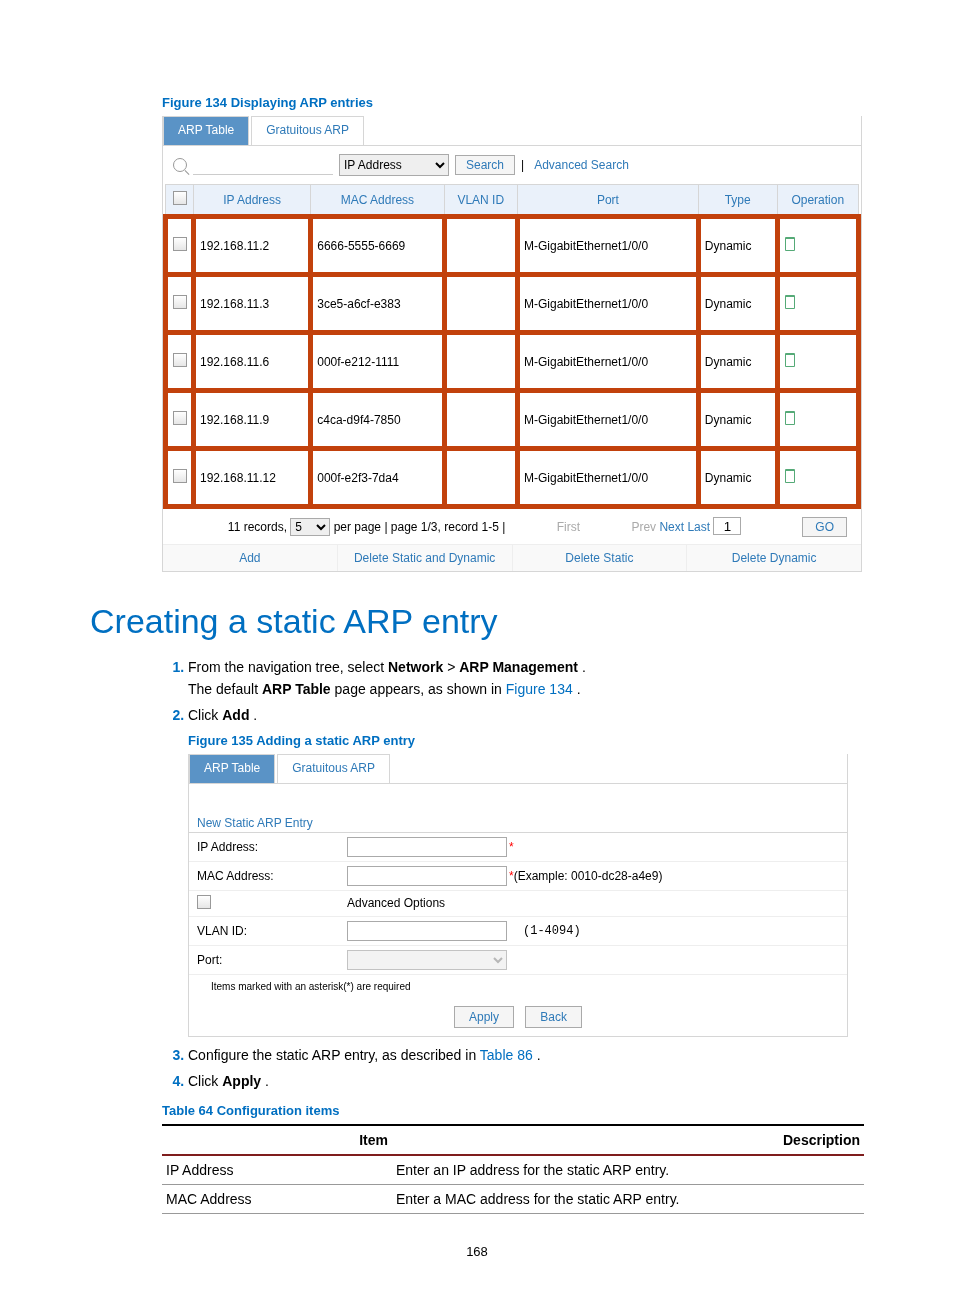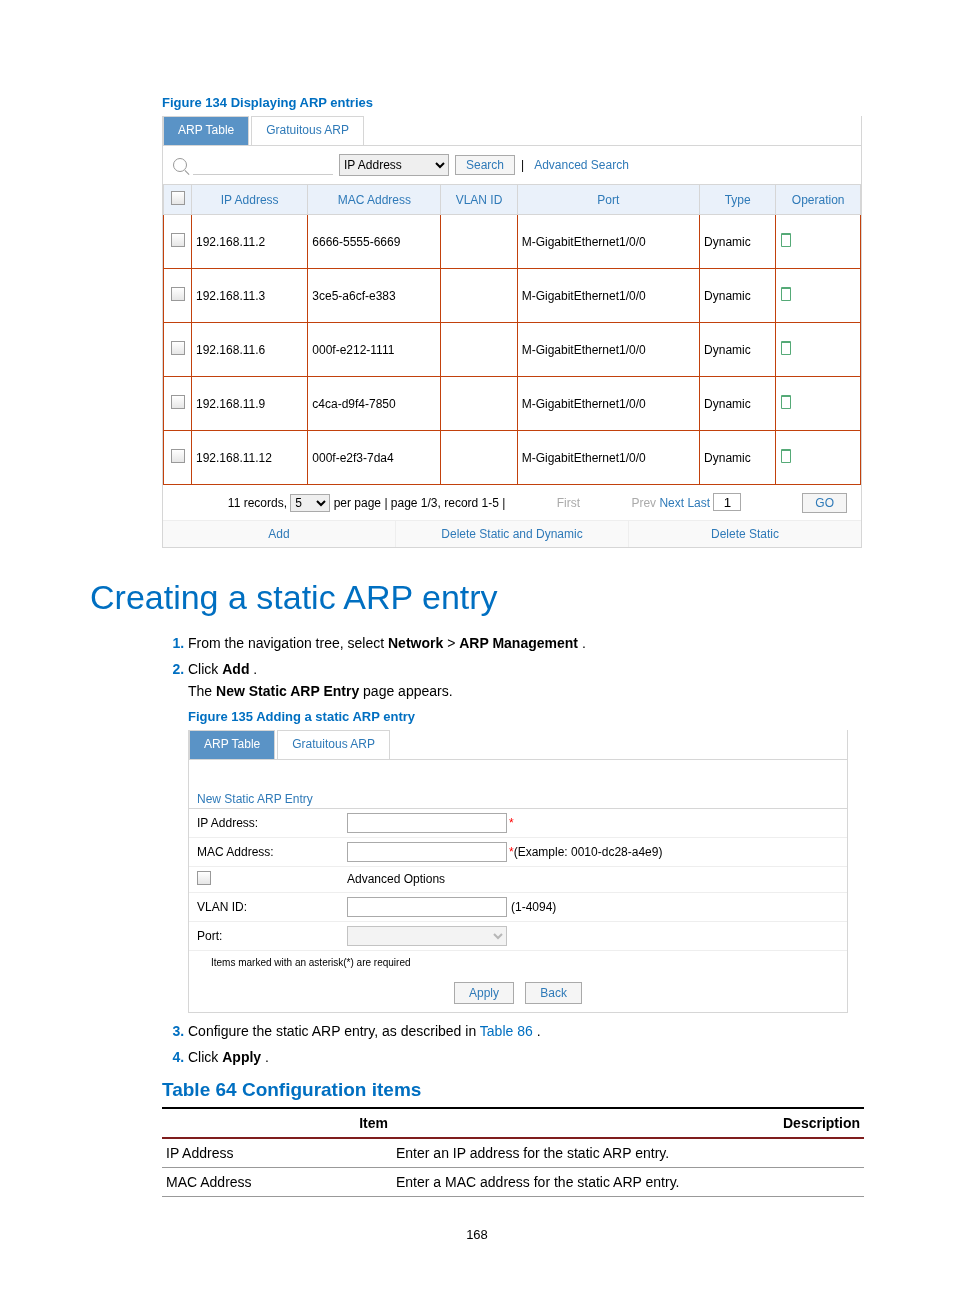--- a/index.html
+++ b/index.html
@@ -17,21 +17,21 @@
                     position: relative; }
   .searchrow .mag::after { content:""; position:absolute; width:6px; height:1px; background:#999;
                            bottom:-2px; right:-4px; transform:rotate(45deg); }
   .searchrow input[type=text] { border: none; border-bottom: 1px solid #ccc; width: 140px; height: 20px; }
   .searchrow select { border: 1px solid #aaa; height: 22px; font-size: 12px; width: 110px; }
   .searchrow .sbtn { border: 1px solid #aaa; background: #f5f5f5; padding: 2px 10px; font-size: 12px; color:#2f7ab8; }
   .searchrow .adv { color: #2f7ab8; margin-left: 4px; }
   table.arp { width: 100%; border-collapse: collapse; }
   table.arp th { background: #eaf1fa; color: #2f7ab8; font-weight: normal; padding: 6px 4px;
                  border: 1px solid #d6d6d6; font-size: 12px; text-align: center; }
-  table.arp td { border: 1px solid #c2410c; padding: 18px 4px; font-size: 12px; }
+  table.arp td { border: 5px solid #c2410c; padding: 18px 4px; font-size: 12px; }
   .chk { width: 14px; height: 14px; border: 1px solid #999; background: linear-gradient(#fff,#e6e6e6);
          display: inline-block; }
   .trash { width: 12px; height: 14px; display: inline-block; position: relative; }
   .trash::before { content:""; position:absolute; top:0; left:1px; right:1px; bottom:0;
                    border:1px solid #5a7; border-top:2px solid #5a7; border-radius:1px; }
   .pager { text-align: center; padding: 8px 4px; font-size: 12px; }
   .pager .grey { color: #aaa; padding-left: 48px; }
   .pager .blue { color: #2f7ab8; }
   .pager .go { float: right; background:#f5f5f5; border:1px solid #aaa; padding:2px 12px; color:#2f7ab8; margin-right:10px; }
   .pager input { width: 28px; border:1px solid #aaa; text-align:center; height:18px; }
@@ -52,21 +52,21 @@
   .form-title { color: #2f7ab8; padding: 10px 8px 2px 8px; border-bottom:1px solid #d6d6d6; }
   .frow { display: flex; align-items: center; border-bottom: 1px solid #eee; padding: 4px 8px; }
   .frow .lbl { width: 150px; }
   .frow input[type=text] { border: 1px solid #aaa; height: 20px; width: 160px; }
   .frow select { border: 1px solid #aaa; height: 20px; width: 160px; background:#eee; color:#999; }
   .frow .ast { color: red; margin-left: 2px; }
   .note { padding: 6px 8px; font-size: 10px; margin-left: 14px; }
   .formbtns { text-align: center; padding: 8px; }
   .formbtns span { display:inline-block; border:1px solid #aaa; background:#f5f5f5; padding:3px 14px;
                    color:#2f7ab8; margin: 0 4px; }
-  .tbl-caption { color:#006fc1; font-weight:bold; font-size:19px; margin:14px 0 6px 72px; }
+  .tbl-caption { color:#006fc1; font-weight:bold; font-size:13px; margin:14px 0 6px 72px; }
   table.ci { width: calc(100% - 72px); margin-left: 72px; border-collapse: collapse; font-size: 14px; }
   table.ci th { text-align: right; padding: 6px 4px; border-top: 2px solid #000; border-bottom: 2px solid #7f1d1d; }
   table.ci td { padding: 6px 4px; border-bottom: 1px solid #999; }
   .pagenum { text-align: center; margin-top: 30px; font-size: 13px; }
 </style>
 </head>
 <body>
 
 <div class="figure-caption">Figure 134 Displaying ARP entries</div>
 
@@ -155,44 +155,47 @@
     <span class="grey">First</span>
     <span class="grey">Prev</span>
     <span class="blue">Next</span>
     <span class="blue">Last</span>
     <input type="text" value="1" style="">
   </div>
   <div class="actions">
     <div>Add</div>
     <div>Delete Static and Dynamic</div>
     <div>Delete Static</div>
+    <div>Delete Dynamic</div>
   </div>
 </div>
 
 <h1 class="section">Creating a static ARP entry</h1>
 
 <ol class="steps">
   <li>
     <span class="chain">
       <span>From the navigation tree, select </span>
       <b>Network</b>
       <span> &gt; </span>
       <b>ARP Management</b>
       <span>.</span>
     </span>
+    <div class="sub">
+      <span>The default </span>
+      <b>ARP Table</b>
+      <span> page appears, as shown in </span>
+      <span class="linky">Figure 134</span>
+      <span>.</span>
+    </div>
   </li>
   <li>
     <span>Click </span>
     <b>Add</b>
     <span> .</span>
-    <div class="sub">
-      <span>The </span>
-      <b>New Static ARP Entry</b>
-      <span> page appears.</span>
-    </div>
     <div class="figure-caption fc2" style="margin-left:0; margin-top:10px;">Figure 135 Adding a static ARP entry</div>
 
     <div class="scr2">
       <div class="tabbar">
         <div class="tab active">ARP Table</div>
         <div class="tab">Gratuitous ARP</div>
       </div>
       <div style="height:22px;"></div>
       <div class="form-title">New Static ARP Entry</div>
       <div class="frow">
@@ -206,21 +209,21 @@
         <span class="ast">*</span>
         <span>(Example: 0010-dc28-a4e9)</span>
       </div>
       <div class="frow">
         <span class="lbl"><span class="chk"></span></span>
         <span>Advanced Options</span>
       </div>
       <div class="frow">
         <span class="lbl">VLAN ID:</span>
         <input type="text" style="">
-        <span style="margin-left:4px;">(1-4094)</span>
+        <span style="margin-left:16px;font-family:Liberation Mono, monospace;">(1-4094)</span>
       </div>
       <div class="frow">
         <span class="lbl">Port:</span>
         <select disabled=""><option></option></select>
       </div>
       <div class="note">Items marked with an asterisk(*) are required</div>
       <div class="formbtns">
         <span>Apply</span>
         <span>Back</span>
       </div>

